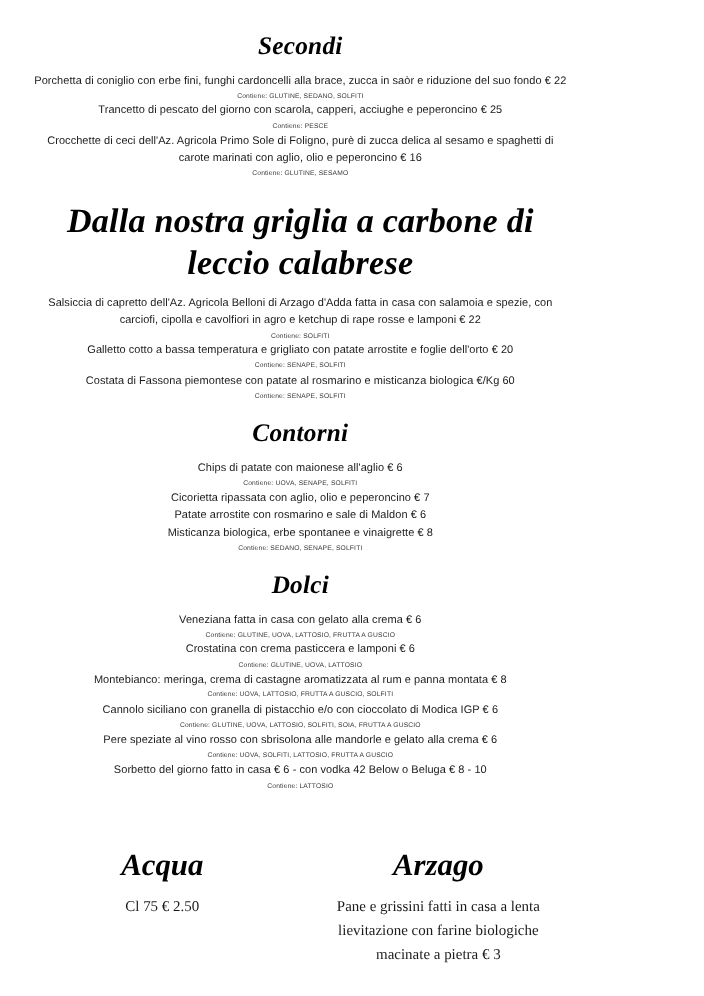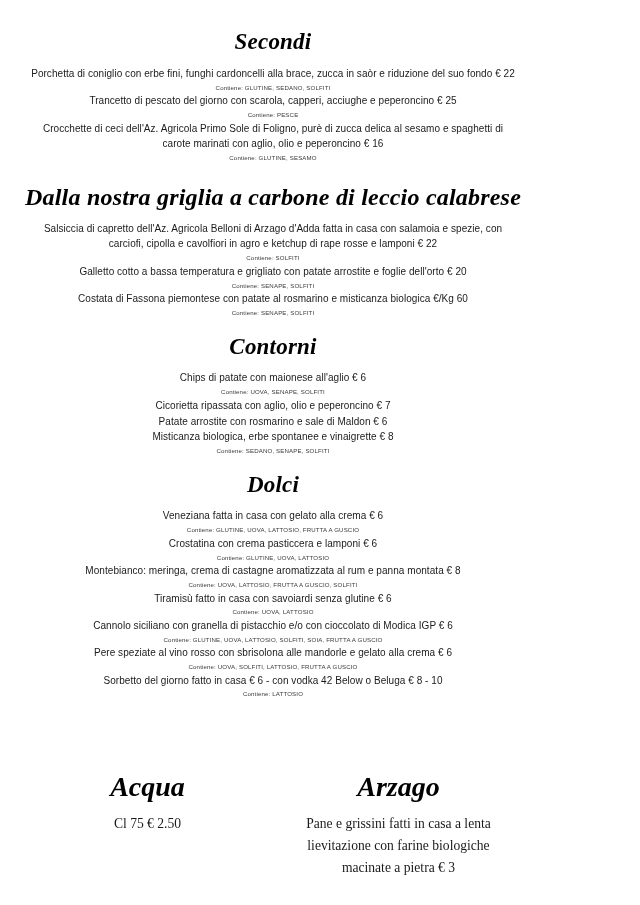--- a/index.html
+++ b/index.html
@@ -28,21 +28,21 @@
     font-style: italic;
     font-weight: bold;
     font-size: 23px;
     letter-spacing: 0.2px;
     color: #000000;
     margin: 0;
     padding: 0;
     line-height: 1.25;
   }
   .section-heading.wide {
-    font-size: 24px;
+    font-size: 31px;
   }
   .heading-gap-first { margin-top: 2px; }
   .heading-gap { margin-top: 18px; }
   .heading-gap-tight { margin-top: 14px; }
   .items {
     margin: 0;
     padding: 0;
     list-style: none;
   }
   .item {
@@ -173,24 +173,20 @@
     </li>
     <li class="item">
       <p class="item-name">Crostatina con crema pasticcera e lamponi € 6</p>
       <p class="item-allergens">Contiene: GLUTINE, UOVA, LATTOSIO</p>
     </li>
     <li class="item">
       <p class="item-name">Montebianco: meringa, crema di castagne aromatizzata al rum e panna montata € 8</p>
       <p class="item-allergens">Contiene: UOVA, LATTOSIO, FRUTTA A GUSCIO, SOLFITI</p>
     </li>
     <li class="item">
-      <p class="item-name">Tiramisù fatto in casa con savoiardi senza glutine € 6</p>
-      <p class="item-allergens">Contiene: UOVA, LATTOSIO</p>
-    </li>
-    <li class="item">
       <p class="item-name">Cannolo siciliano con granella di pistacchio e/o con cioccolato di Modica IGP € 6</p>
       <p class="item-allergens">Contiene: GLUTINE, UOVA, LATTOSIO, SOLFITI, SOIA, FRUTTA A GUSCIO</p>
     </li>
     <li class="item">
       <p class="item-name">Pere speziate al vino rosso con sbrisolona alle mandorle e gelato alla crema € 6</p>
       <p class="item-allergens">Contiene: UOVA, SOLFITI, LATTOSIO, FRUTTA A GUSCIO</p>
     </li>
     <li class="item">
       <p class="item-name">Sorbetto del giorno fatto in casa € 6 - con vodka 42 Below o Beluga € 8 - 10</p>
       <p class="item-allergens">Contiene: LATTOSIO</p>

